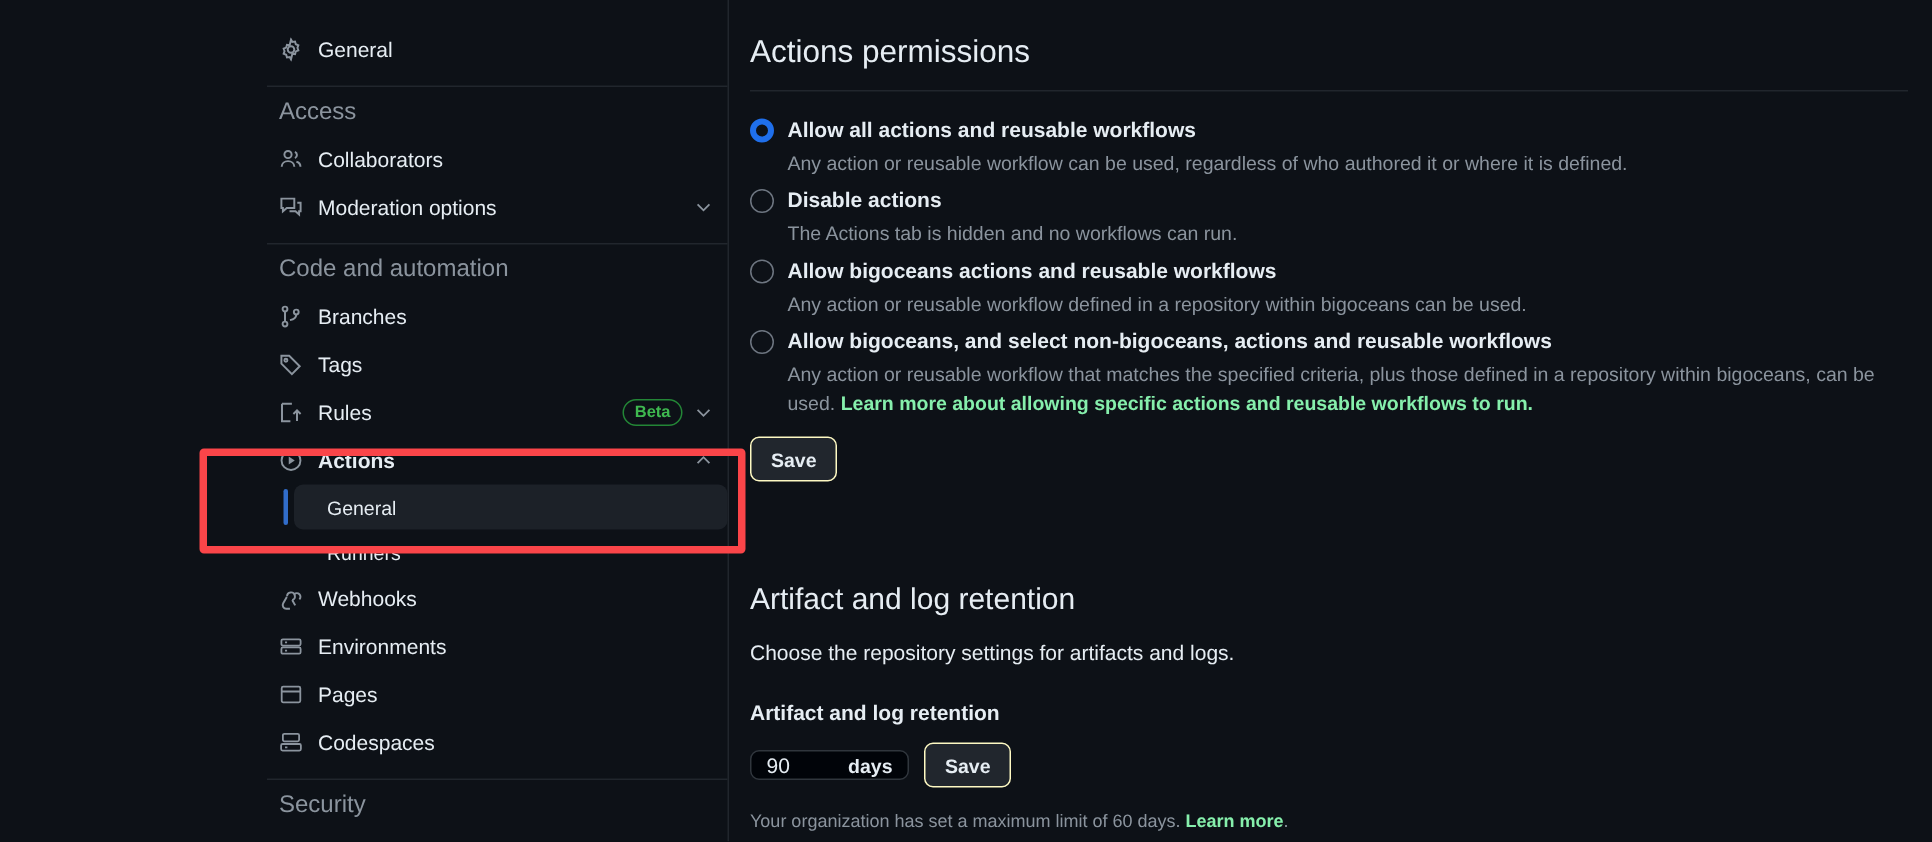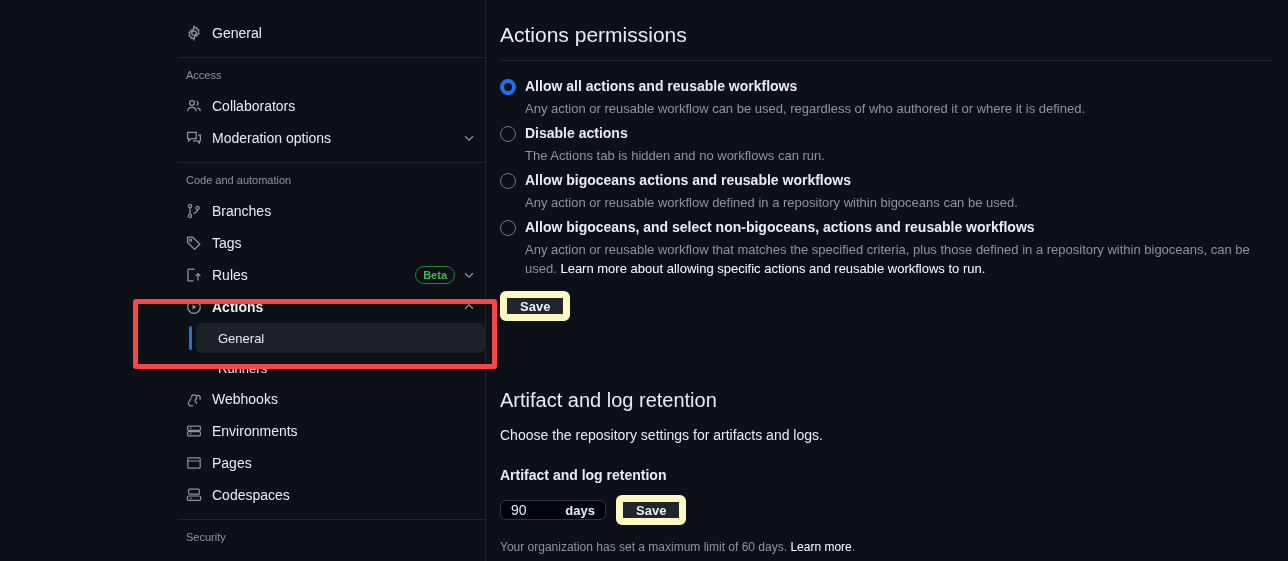--- a/index.html
+++ b/index.html
@@ -38,21 +38,21 @@
   }
   .nav-item .ico svg { display: block; }
   .nav-label { flex: 1 1 auto; white-space: nowrap; line-height: 1; }
   .nav-item.bold .nav-label { font-weight: 600; }
   .chev { width: 16px; height: 16px; color: #8b949e; flex: 0 0 16px;
           display: flex; align-items: center; justify-content: center; }
 
   .nav-divider { height: 1px; background: #21262d; margin: 8px 0 8px 0; }
 
   .nav-section-title {
-    font-size: 11px; color: #8b949e;
+    font-size: 16px; color: #8b949e;
     padding: 0 8px; margin-bottom: 6px;
     line-height: 18px;
   }
 
   .badge-beta {
     display: inline-block;
     font-size: 11px; line-height: 16px;
     color: #3fb950;
     border: 1px solid #238636;
     border-radius: 999px;
@@ -121,27 +121,27 @@
   .radio-title {
     font-size: 14px; font-weight: 600;
     color: #e6edf3; line-height: 19px;
   }
   .radio-desc {
     font-size: 13px; color: #8b949e;
     line-height: 19px;
     margin-top: 3px;
     max-width: 760px;
   }
-  a.lnk { color: #ffffff; text-decoration: none; }
+  a.lnk { color: #86efac; text-decoration: none; font-weight: bold; }
 
   .btn {
     display: inline-flex; align-items: center; justify-content: center;
     height: 30px; padding: 0 13px;
     background: #21262d;
-    border: 7px solid #fef9c3;
+    border: 1px solid #fef9c3;
     border-radius: 6px;
     color: #e6edf3;
     font-size: 13px; font-weight: 600;
     font-family: inherit;
     cursor: pointer;
   }
 
   .h2b {
     font-size: 20px; font-weight: 400; color: #e6edf3;
     line-height: 1.25;

